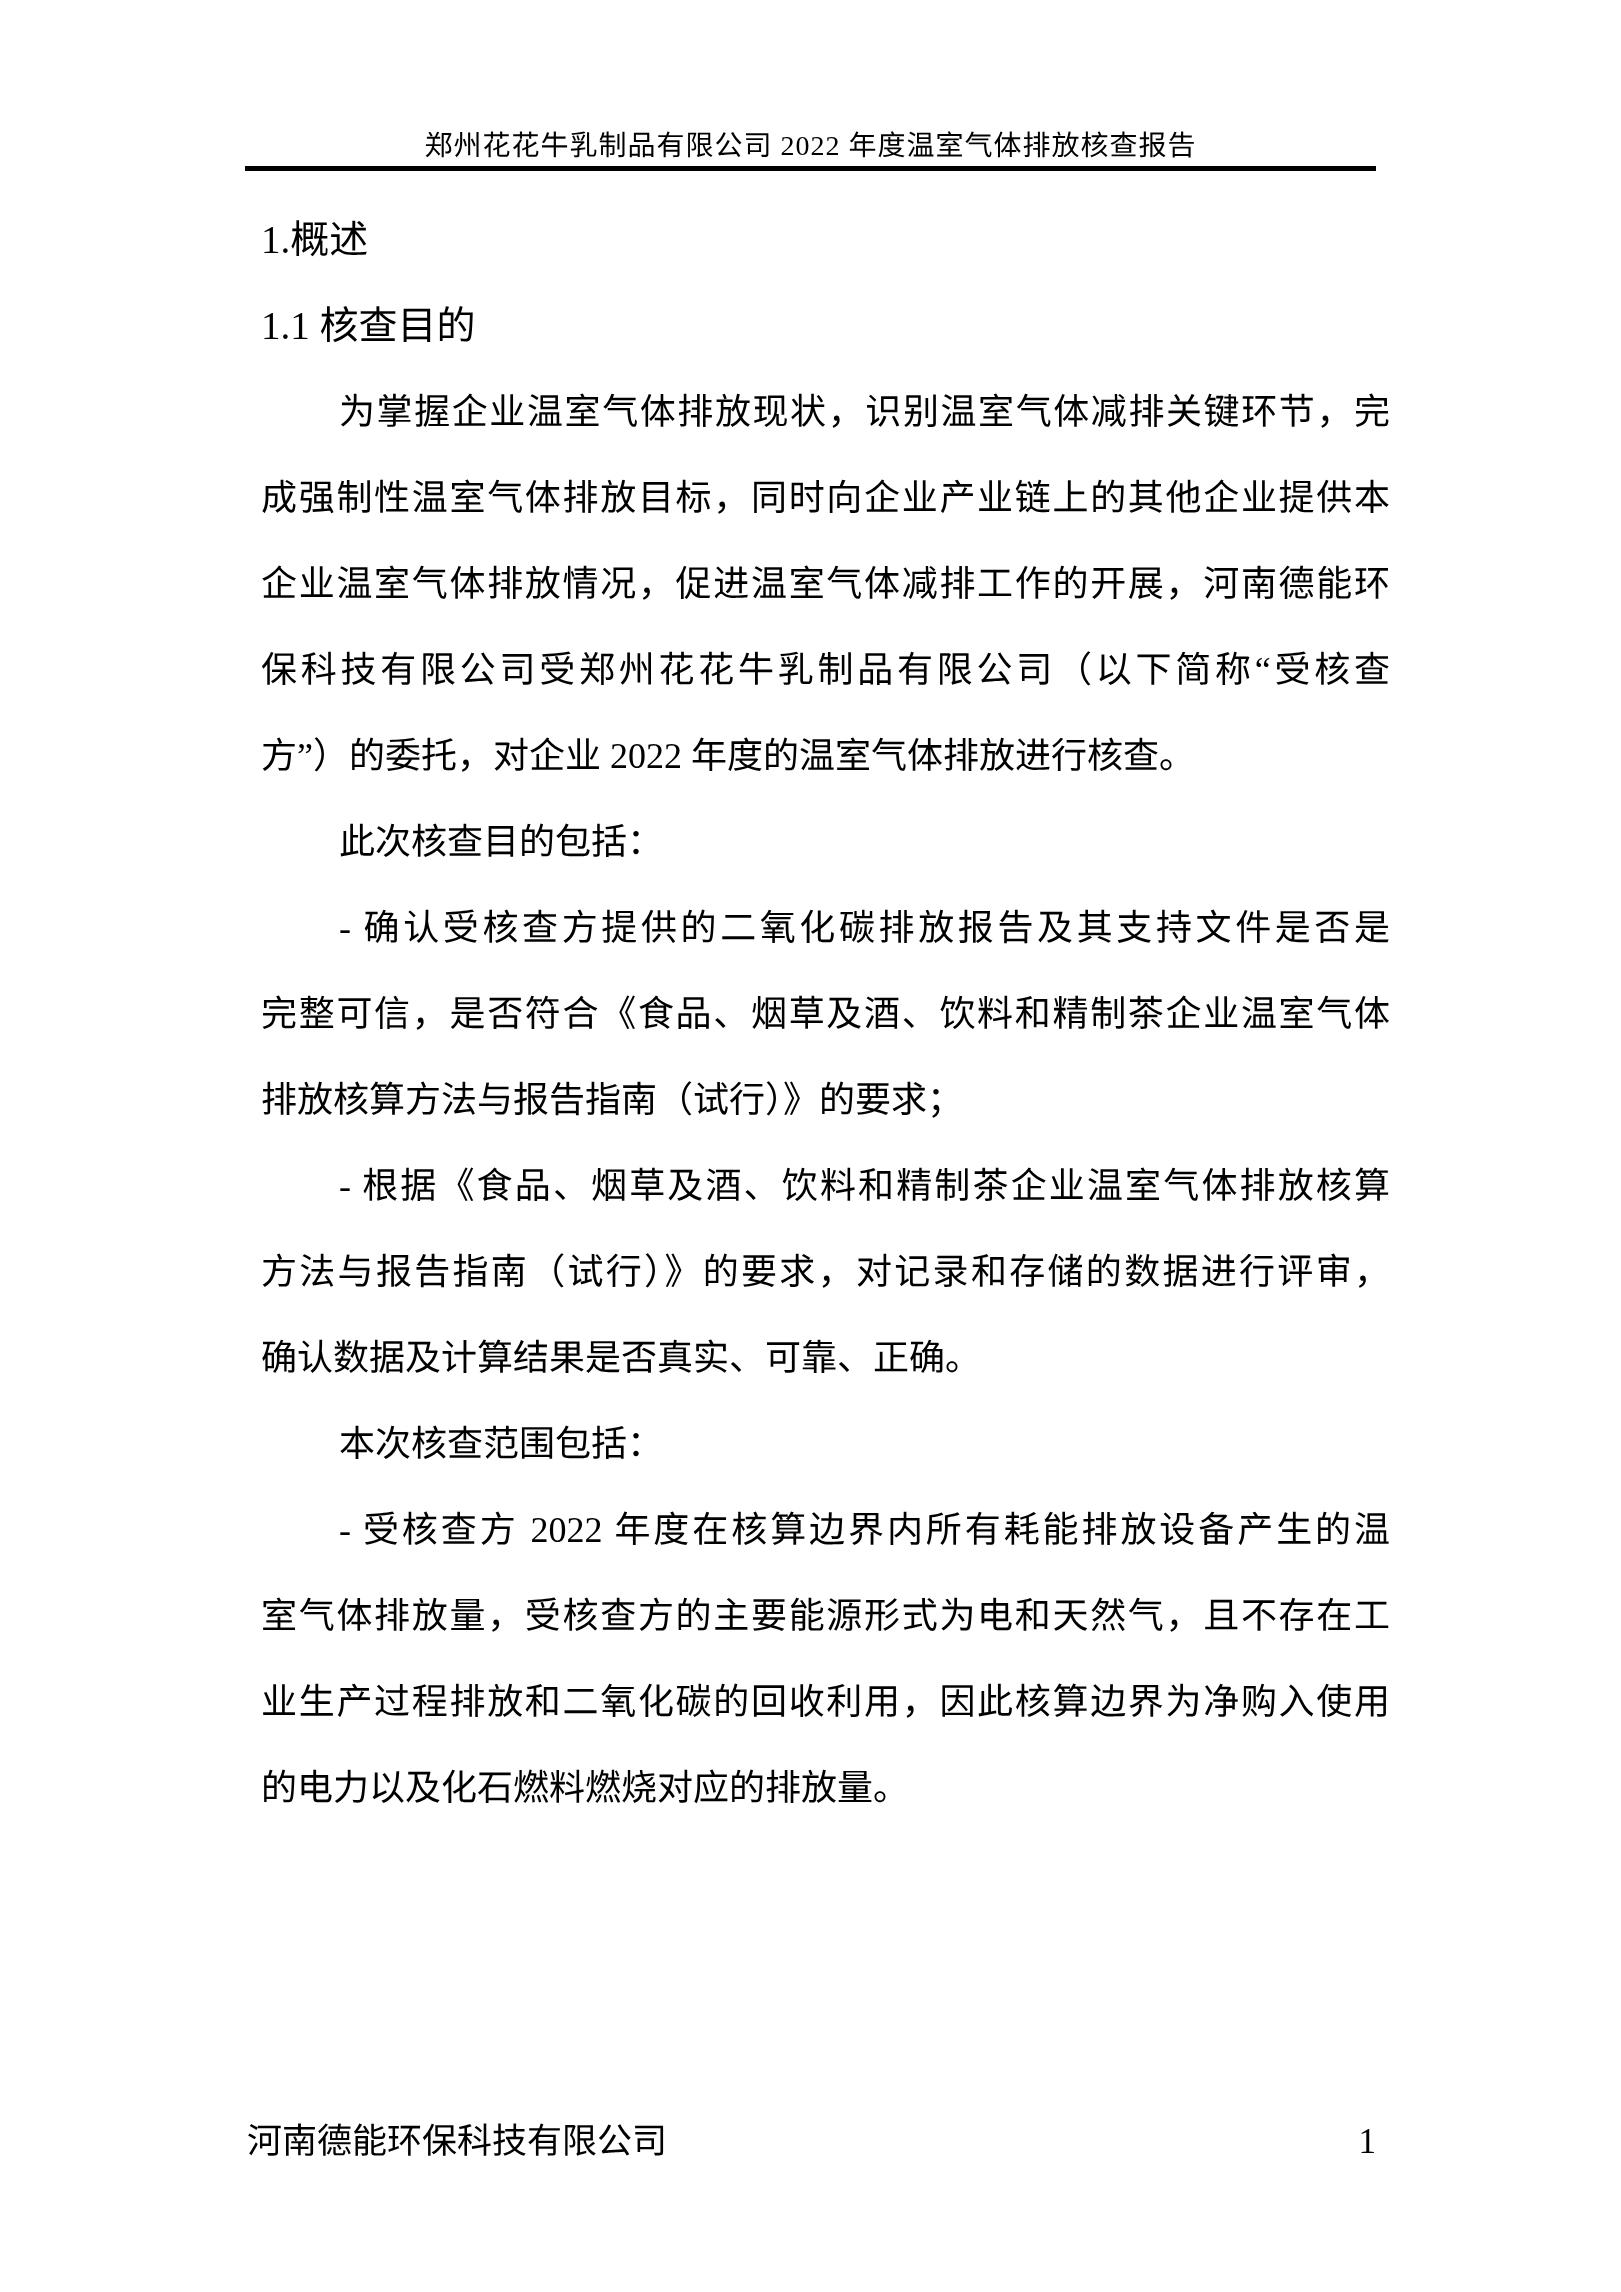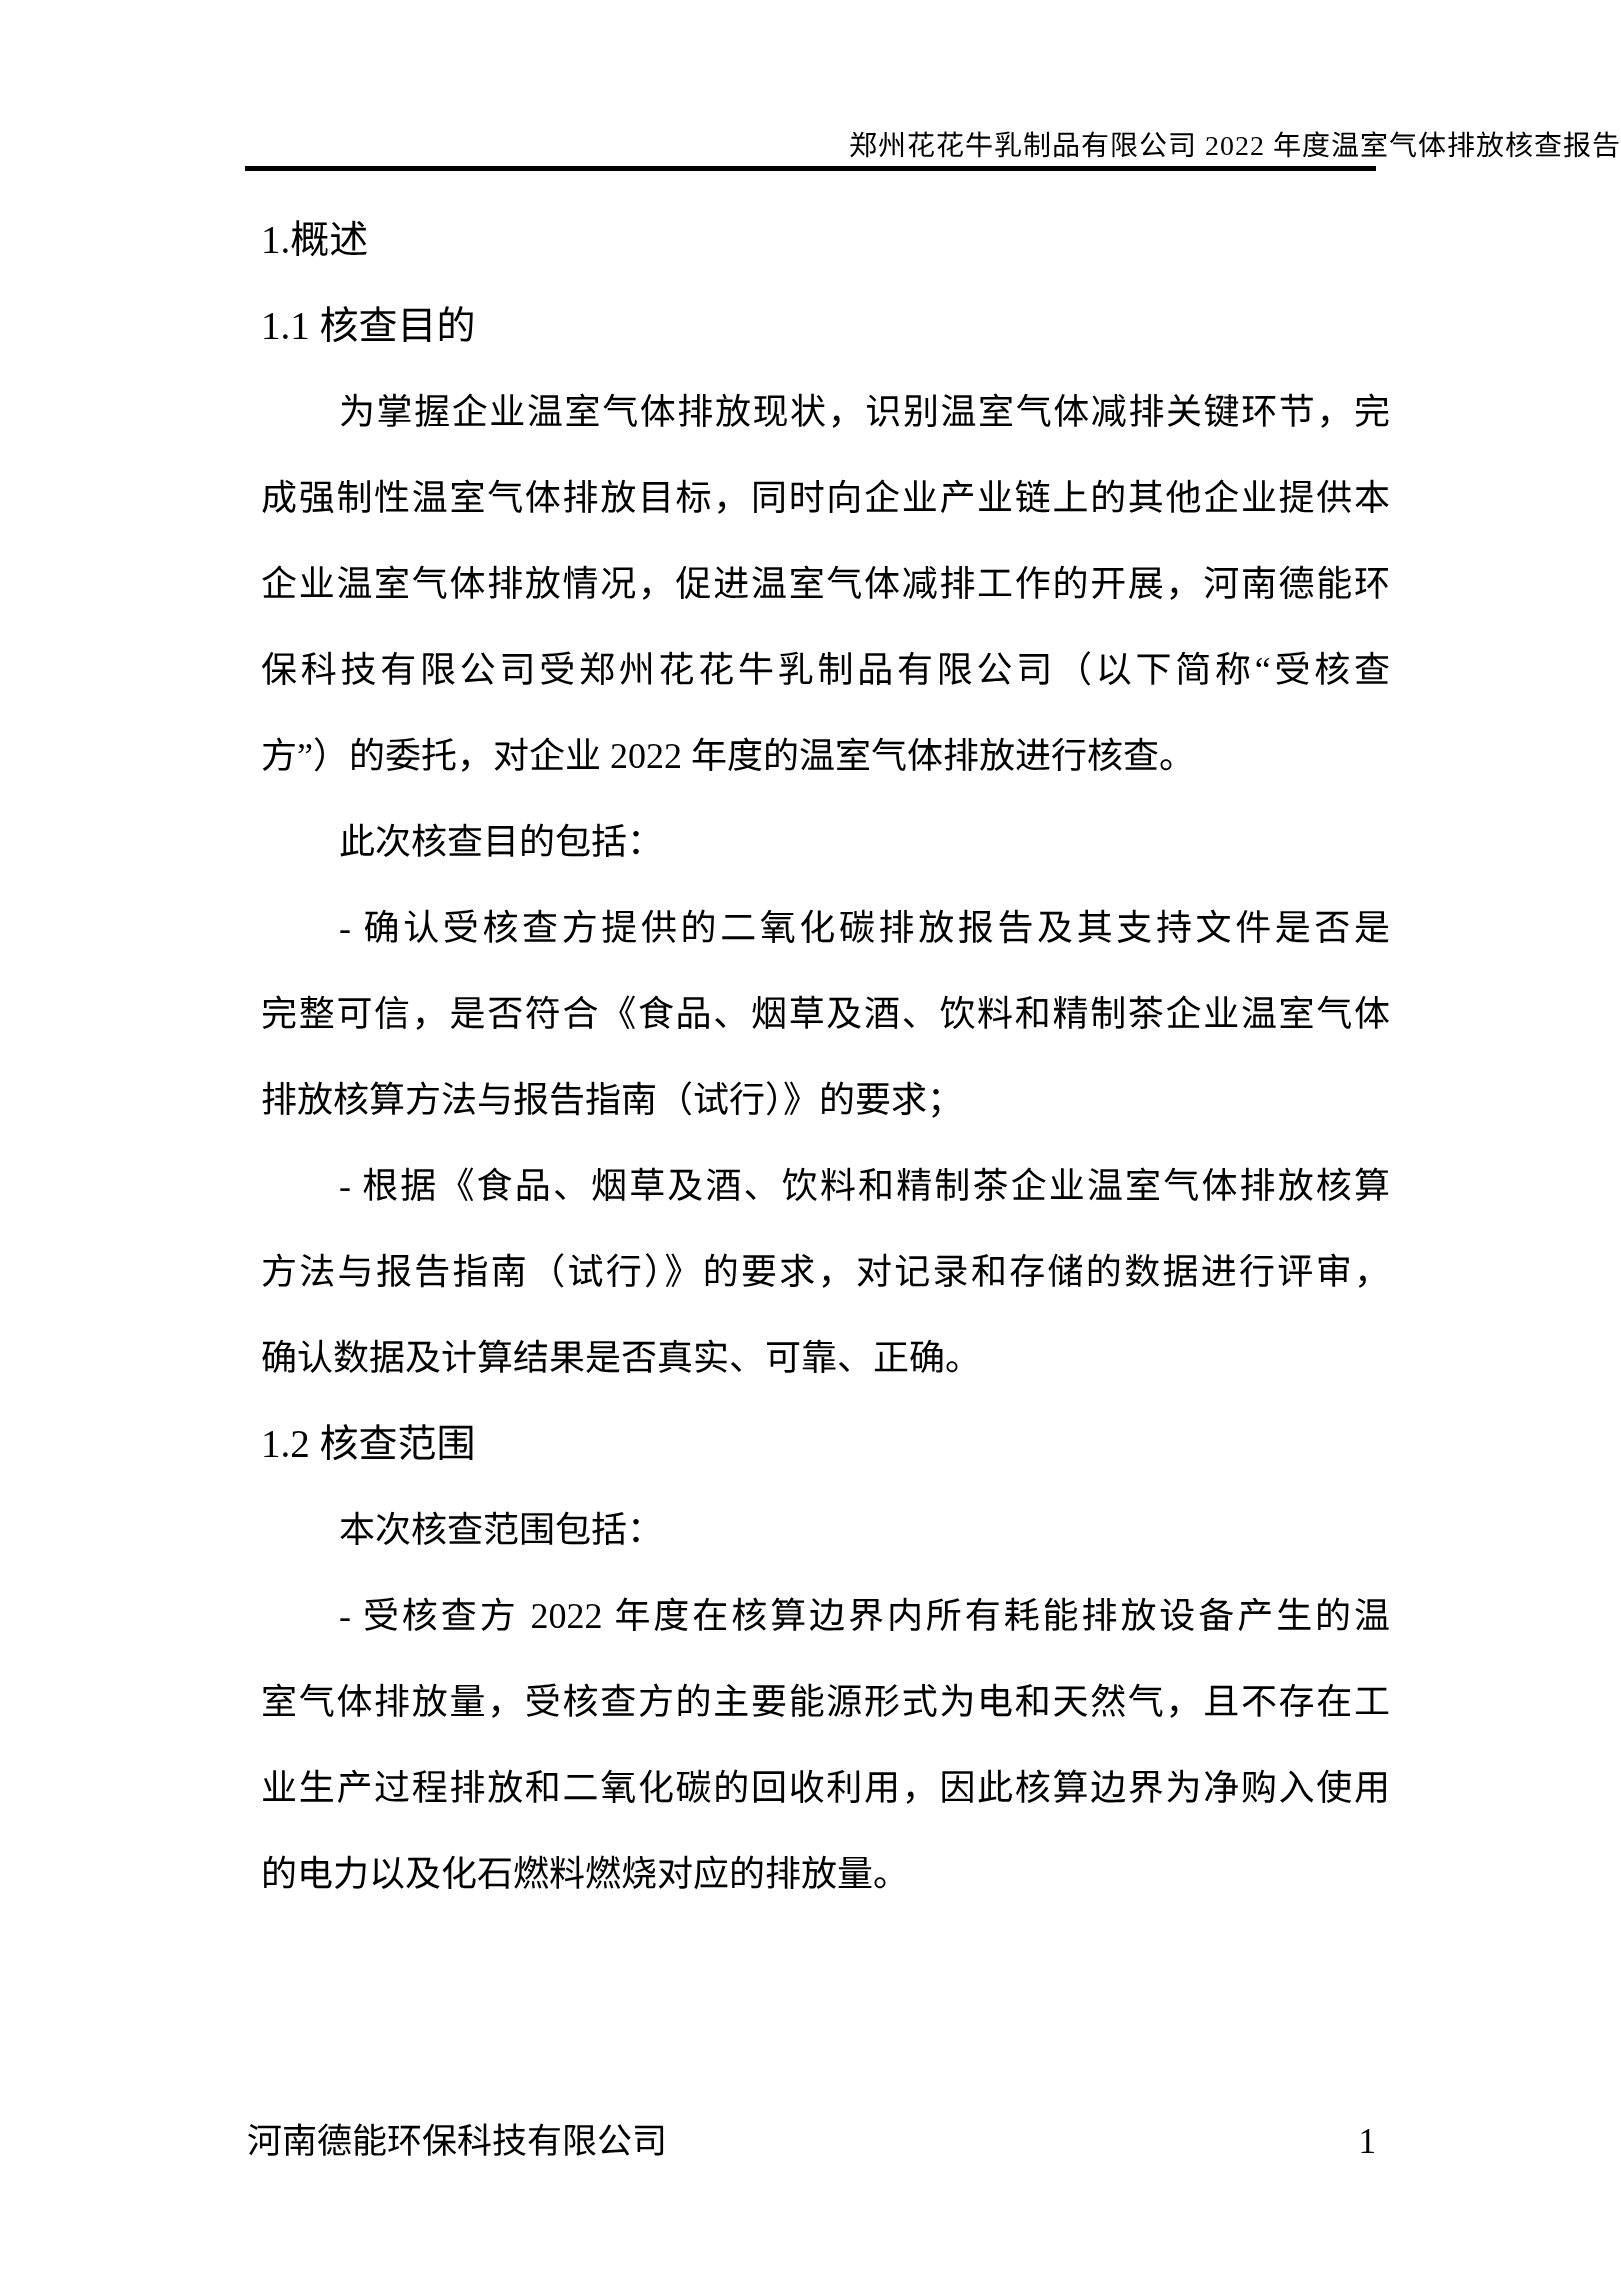--- a/index.html
+++ b/index.html
@@ -4,21 +4,21 @@
 <style>
   html, body { margin: 0; padding: 0; }
   body {
     width: 1621px; height: 2293px;
     background: #ffffff; color: #000000;
     font-family: "Liberation Serif", "DejaVu Serif", serif;
     position: relative; overflow: hidden;
   }
   .page-header-title {
     position: absolute; top: 124px; left: 0; width: 1621px;
-    text-align: right; font-size: 28px; line-height: 43px;
+    text-align: center; font-size: 28px; line-height: 43px;
     letter-spacing: 1px; white-space: nowrap;
   }
   .header-rule {
     position: absolute; top: 166px; left: 245px;
     width: 1131px; height: 4.9px; background: #000000;
   }
   .doc-body {
     position: absolute; top: 197px; left: 261px; width: 1129px;
   }
   .line {
@@ -49,21 +49,20 @@
     <div class="line fill">企业温室气体排放情况，促进温室气体减排工作的开展，河南德能环</div>
     <div class="line fill">保科技有限公司受郑州花花牛乳制品有限公司（以下简称“受核查</div>
     <div class="line">方”）的委托，对企业 2022 年度的温室气体排放进行核查。</div>
     <div class="line indent">此次核查目的包括：</div>
     <div class="line indent fill">- 确认受核查方提供的二氧化碳排放报告及其支持文件是否是</div>
     <div class="line fill">完整可信，是否符合《食品、烟草及酒、饮料和精制茶企业温室气体</div>
     <div class="line">排放核算方法与报告指南（试行）》的要求；</div>
     <div class="line indent fill">- 根据《食品、烟草及酒、饮料和精制茶企业温室气体排放核算</div>
     <div class="line fill">方法与报告指南（试行）》的要求，对记录和存储的数据进行评审，</div>
     <div class="line">确认数据及计算结果是否真实、可靠、正确。</div>
-    <div class="line heading">1.2 核查范围</div>
     <div class="line indent">本次核查范围包括：</div>
     <div class="line indent fill">- 受核查方 2022 年度在核算边界内所有耗能排放设备产生的温</div>
     <div class="line fill">室气体排放量，受核查方的主要能源形式为电和天然气，且不存在工</div>
     <div class="line fill">业生产过程排放和二氧化碳的回收利用，因此核算边界为净购入使用</div>
     <div class="line">的电力以及化石燃料燃烧对应的排放量。</div>
   </div>
 
 <div class="page-footer">
   <span>河南德能环保科技有限公司</span>
   <span>1</span>

